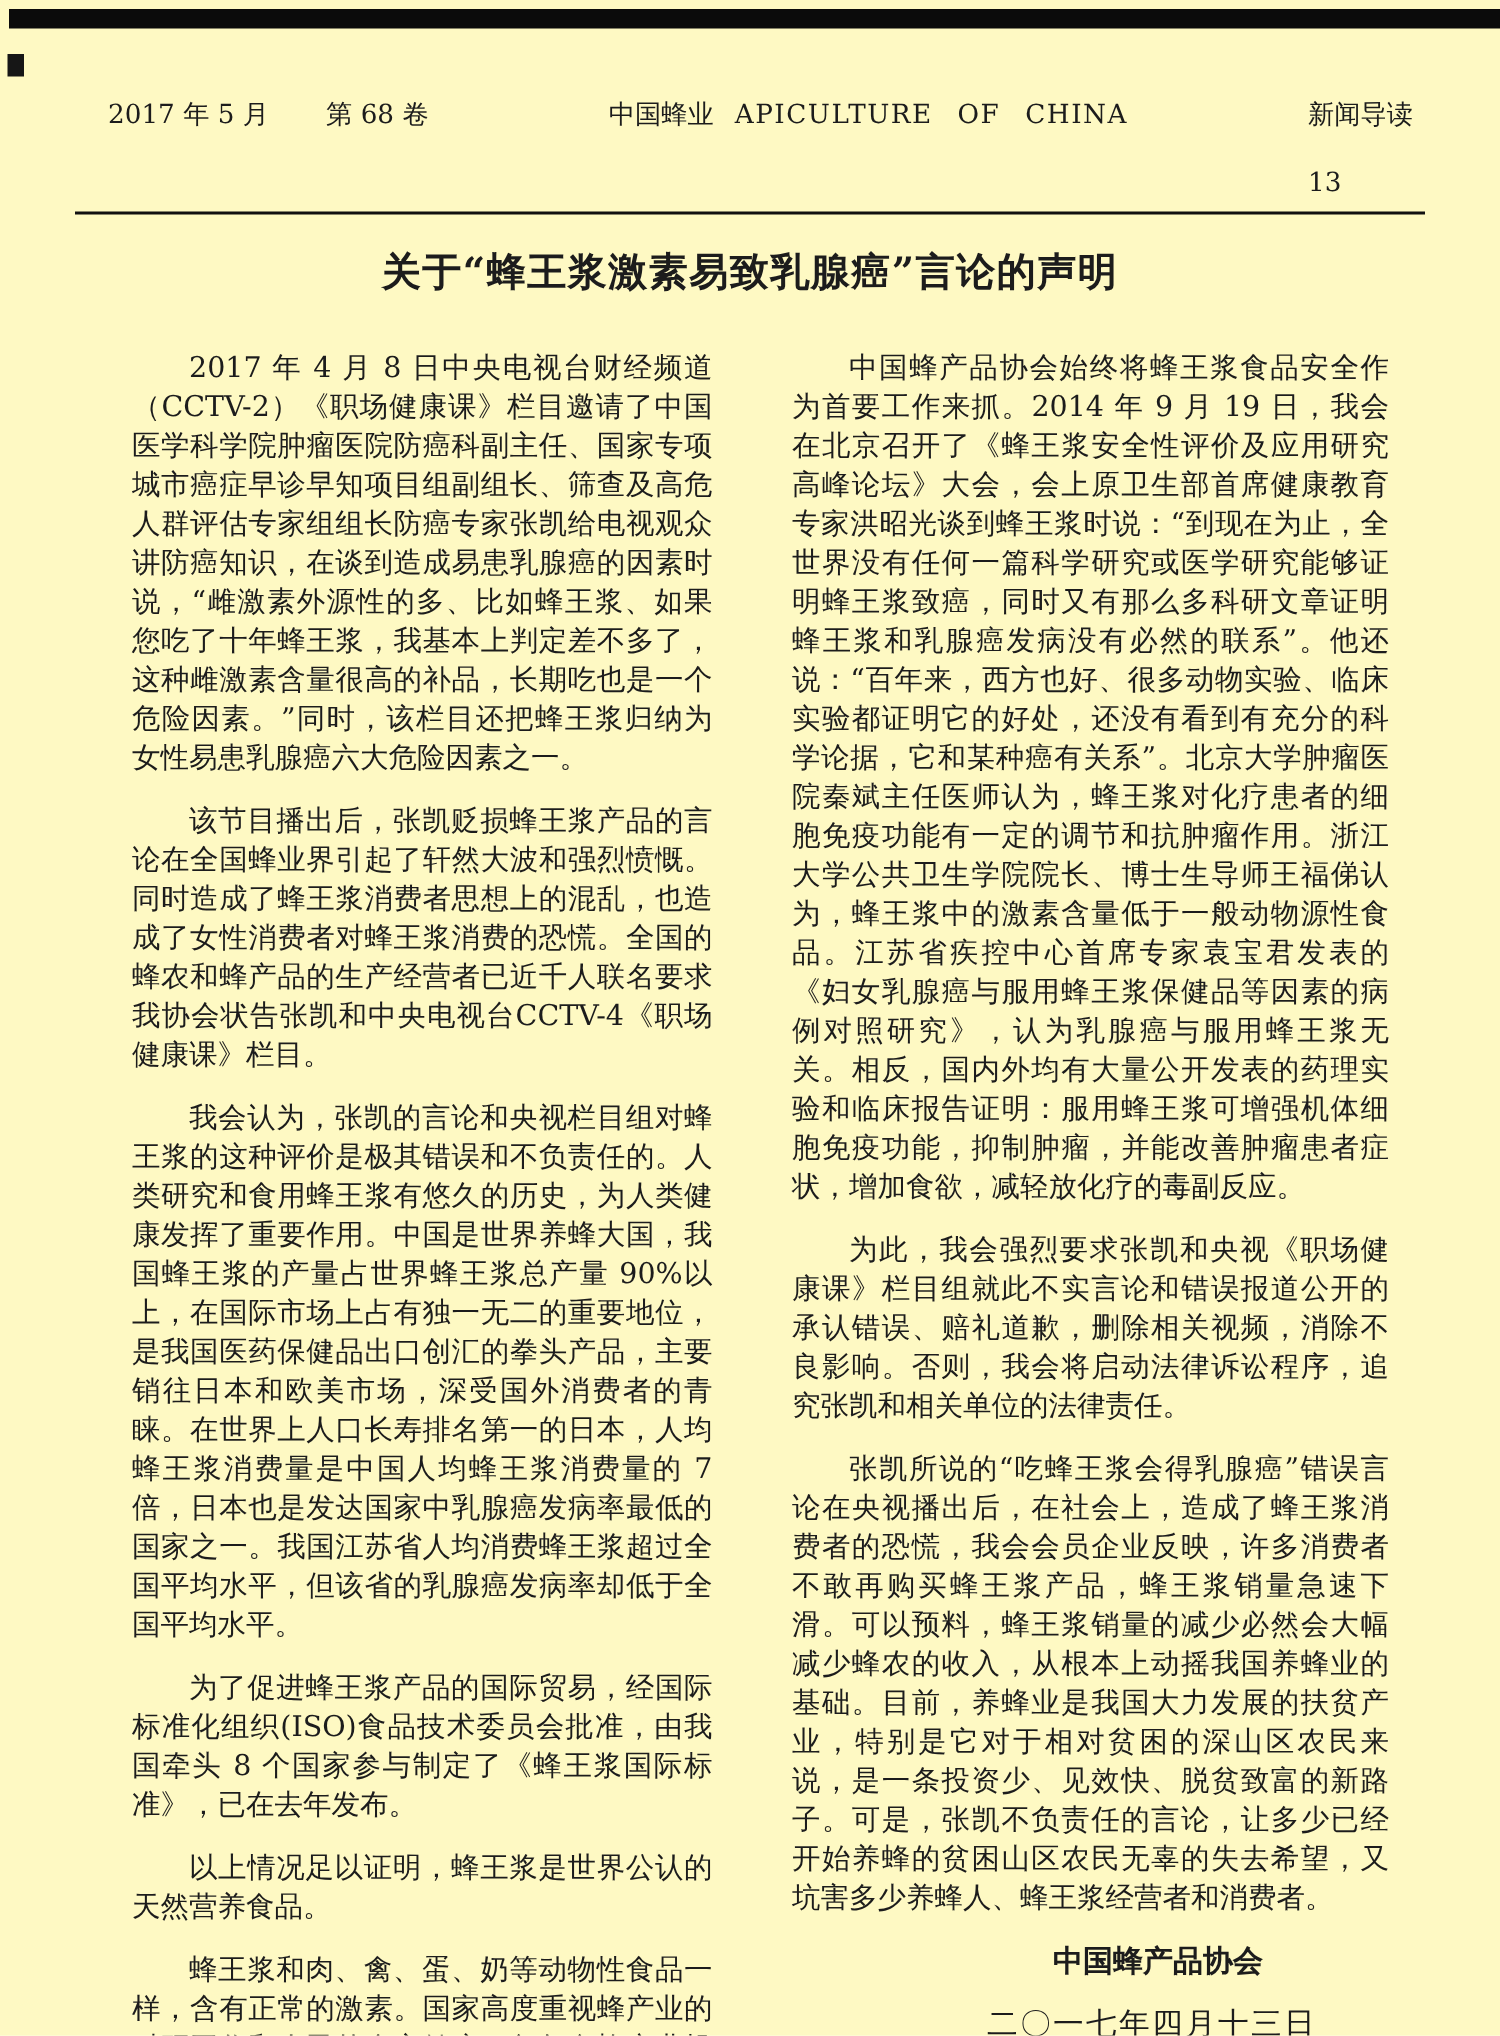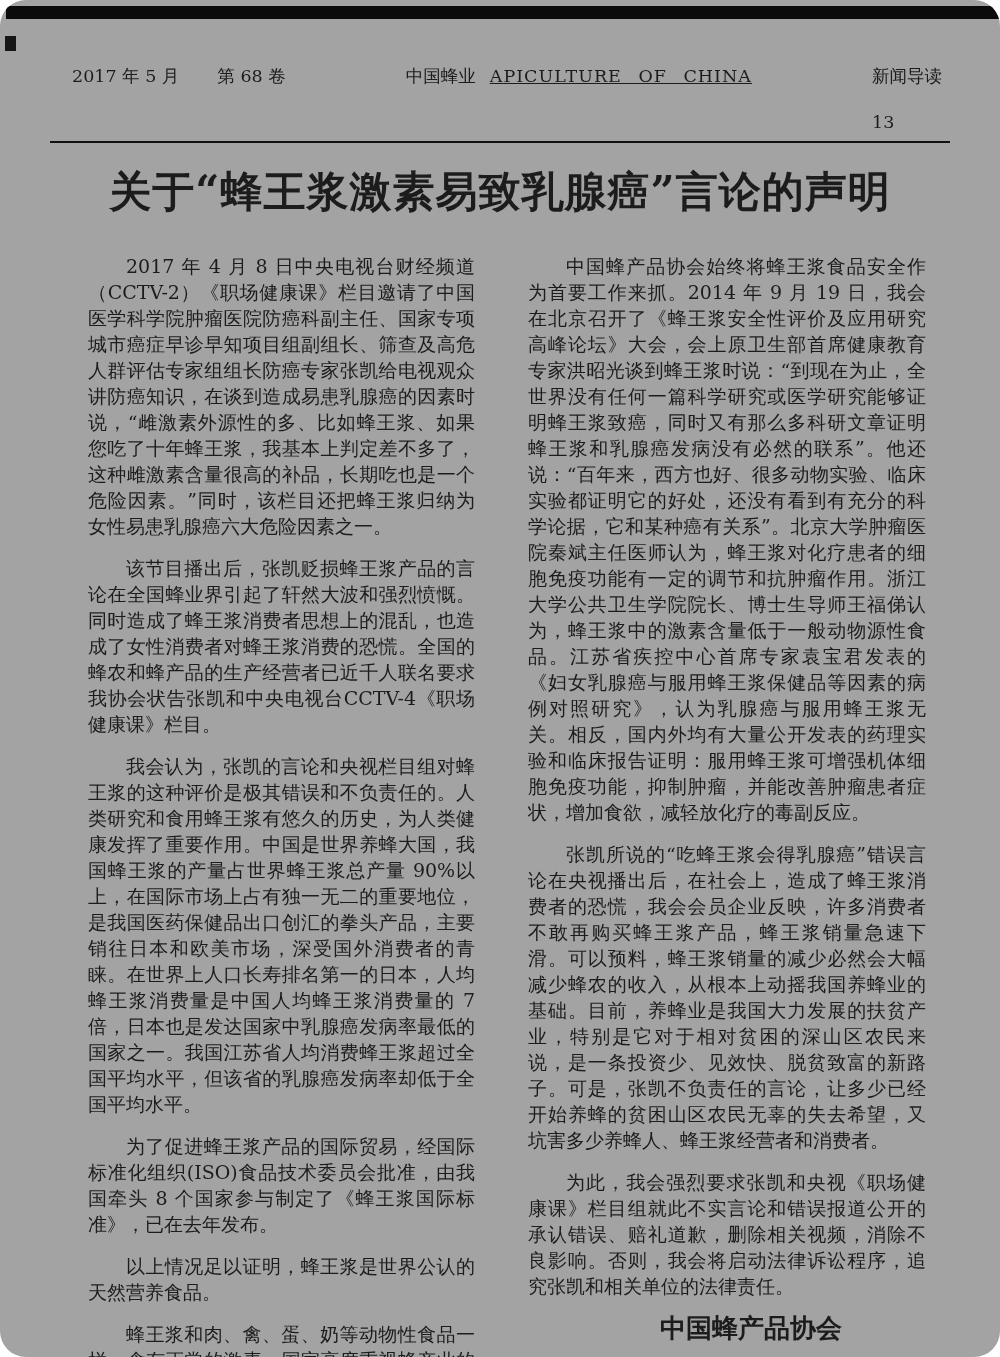--- a/index.html
+++ b/index.html
@@ -1,43 +1,42 @@
 <!DOCTYPE html>
 <html lang="zh"><head>
 <meta charset="utf-8">
 <style>
   html,body { margin:0; padding:0; }
   .page {
     position:relative;
     width:1000px; height:1357px;
-    background:#a3a3a3;
+    background:#fef9c3;
     font-family:"DejaVu Serif","Liberation Serif",serif;
     color:#1c1c1c;
     overflow:hidden;
-    border-radius:26px;
   }
   .scan-topbar { position:absolute; top:6px; left:6px; width:994px; height:13px; background:#0b0b0b; }
   .scan-blob   { position:absolute; top:36px; left:5px; width:11px; height:15px; background:#161616; }
 
   .header {
     display:flex; justify-content:space-between; align-items:baseline;
     margin:64px 50px 0 50px;
     padding:0 8px 9px 22px;
     border-bottom:2.5px solid #111;
     font-size:17.5px;
     white-space:nowrap;
   }
   .hgroup { display:flex; gap:38px; align-items:baseline; }
   .hgroup.center { gap:14px;text-align:center; }
   .hgroup.right { gap:24px;flex-direction:column; }
-  .journal-en { letter-spacing:1px; word-spacing:10px;text-decoration:underline; }
+  .journal-en { letter-spacing:1px; word-spacing:10px; }
 
   .title {
     text-align:center;
-    font-size:42px;
+    font-size:26px;
     font-weight:bold;
     margin-top:21px;
     letter-spacing:1px;
   }
 
   .columns {
     display:flex;
     margin:17px 0 0 72px;
     gap:21px;
   }
@@ -50,21 +49,21 @@
   .col.left  { width:419px; }
   .col.right { width:430px; }
   .col p { margin:16px; text-indent:2em; }
 
   .signature {
     text-align:right;
     padding-right:84px;
     margin-top:8px;
     font-family:"DejaVu Sans","Liberation Sans",sans-serif;
     font-weight:bold;
-    font-size:26px;
+    font-size:20px;
     text-indent:0 !important;
   }
   .dateline {
     text-align:right;
     padding-right:48px;
     font-size:20.5px;
     letter-spacing:1.5px;
     text-indent:0 !important;
   }
 </style>
@@ -98,20 +97,20 @@
       <p>2017 年 4 月 8 日中央电视台财经频道（CCTV-2）《职场健康课》栏目邀请了中国医学科学院肿瘤医院防癌科副主任、国家专项城市癌症早诊早知项目组副组长、筛查及高危人群评估专家组组长防癌专家张凯给电视观众讲防癌知识，在谈到造成易患乳腺癌的因素时说，“雌激素外源性的多、比如蜂王浆、如果您吃了十年蜂王浆，我基本上判定差不多了，这种雌激素含量很高的补品，长期吃也是一个危险因素。”同时，该栏目还把蜂王浆归纳为女性易患乳腺癌六大危险因素之一。</p>
       <p>该节目播出后，张凯贬损蜂王浆产品的言论在全国蜂业界引起了轩然大波和强烈愤慨。同时造成了蜂王浆消费者思想上的混乱，也造成了女性消费者对蜂王浆消费的恐慌。全国的蜂农和蜂产品的生产经营者已近千人联名要求我协会状告张凯和中央电视台CCTV-4《职场健康课》栏目。</p>
       <p>我会认为，张凯的言论和央视栏目组对蜂王浆的这种评价是极其错误和不负责任的。人类研究和食用蜂王浆有悠久的历史，为人类健康发挥了重要作用。中国是世界养蜂大国，我国蜂王浆的产量占世界蜂王浆总产量 90%以上，在国际市场上占有独一无二的重要地位，是我国医药保健品出口创汇的拳头产品，主要销往日本和欧美市场，深受国外消费者的青睐。在世界上人口长寿排名第一的日本，人均蜂王浆消费量是中国人均蜂王浆消费量的 7 倍，日本也是发达国家中乳腺癌发病率最低的国家之一。我国江苏省人均消费蜂王浆超过全国平均水平，但该省的乳腺癌发病率却低于全国平均水平。</p>
       <p>为了促进蜂王浆产品的国际贸易，经国际标准化组织(ISO)食品技术委员会批准，由我国牵头 8 个国家参与制定了《蜂王浆国际标准》，已在去年发布。</p>
       <p>以上情况足以证明，蜂王浆是世界公认的天然营养食品。</p>
       <p>蜂王浆和肉、禽、蛋、奶等动物性食品一样，含有正常的激素。国家高度重视蜂产业的科研工作和人民的身心健康，每年向蜂产业投入了大量的科研资金，中国农科院蜜蜂研究所、浙江大学、福建农林大学等一大批科研院所和各级检验检疫机构、大企业的科研机构、医疗卫生部门的科研人员，集中力量破解了一大批科研难题，经过多年的研究，目前国内外已有数百篇的医学和科学的研究成果证明，内源性激素是动物性食品的天然成分，蜂王浆中激素含量远远低于一般动物性食品，它与乳腺癌的发病没有必然联系。</p>
 
     </div>
     <div class="col right">
       <p>中国蜂产品协会始终将蜂王浆食品安全作为首要工作来抓。2014 年 9 月 19 日，我会在北京召开了《蜂王浆安全性评价及应用研究高峰论坛》大会，会上原卫生部首席健康教育专家洪昭光谈到蜂王浆时说：“到现在为止，全世界没有任何一篇科学研究或医学研究能够证明蜂王浆致癌，同时又有那么多科研文章证明蜂王浆和乳腺癌发病没有必然的联系”。他还说：“百年来，西方也好、很多动物实验、临床实验都证明它的好处，还没有看到有充分的科学论据，它和某种癌有关系”。北京大学肿瘤医院秦斌主任医师认为，蜂王浆对化疗患者的细胞免疫功能有一定的调节和抗肿瘤作用。浙江大学公共卫生学院院长、博士生导师王福俤认为，蜂王浆中的激素含量低于一般动物源性食品。江苏省疾控中心首席专家袁宝君发表的《妇女乳腺癌与服用蜂王浆保健品等因素的病例对照研究》，认为乳腺癌与服用蜂王浆无关。相反，国内外均有大量公开发表的药理实验和临床报告证明：服用蜂王浆可增强机体细胞免疫功能，抑制肿瘤，并能改善肿瘤患者症状，增加食欲，减轻放化疗的毒副反应。</p>
+      <p>为此，我会强烈要求张凯和央视《职场健康课》栏目组就此不实言论和错误报道公开的承认错误、赔礼道歉，删除相关视频，消除不良影响。否则，我会将启动法律诉讼程序，追究张凯和相关单位的法律责任。</p>
       <p>张凯所说的“吃蜂王浆会得乳腺癌”错误言论在央视播出后，在社会上，造成了蜂王浆消费者的恐慌，我会会员企业反映，许多消费者不敢再购买蜂王浆产品，蜂王浆销量急速下滑。可以预料，蜂王浆销量的减少必然会大幅减少蜂农的收入，从根本上动摇我国养蜂业的基础。目前，养蜂业是我国大力发展的扶贫产业，特别是它对于相对贫困的深山区农民来说，是一条投资少、见效快、脱贫致富的新路子。可是，张凯不负责任的言论，让多少已经开始养蜂的贫困山区农民无辜的失去希望，又坑害多少养蜂人、蜂王浆经营者和消费者。</p>
-      <p>为此，我会强烈要求张凯和央视《职场健康课》栏目组就此不实言论和错误报道公开的承认错误、赔礼道歉，删除相关视频，消除不良影响。否则，我会将启动法律诉讼程序，追究张凯和相关单位的法律责任。</p>
       <p class="signature">中国蜂产品协会</p>
       <p class="dateline">二〇一七年四月十三日</p>
     </div>
   </div>
 
 </div>
 
 </body></html>

